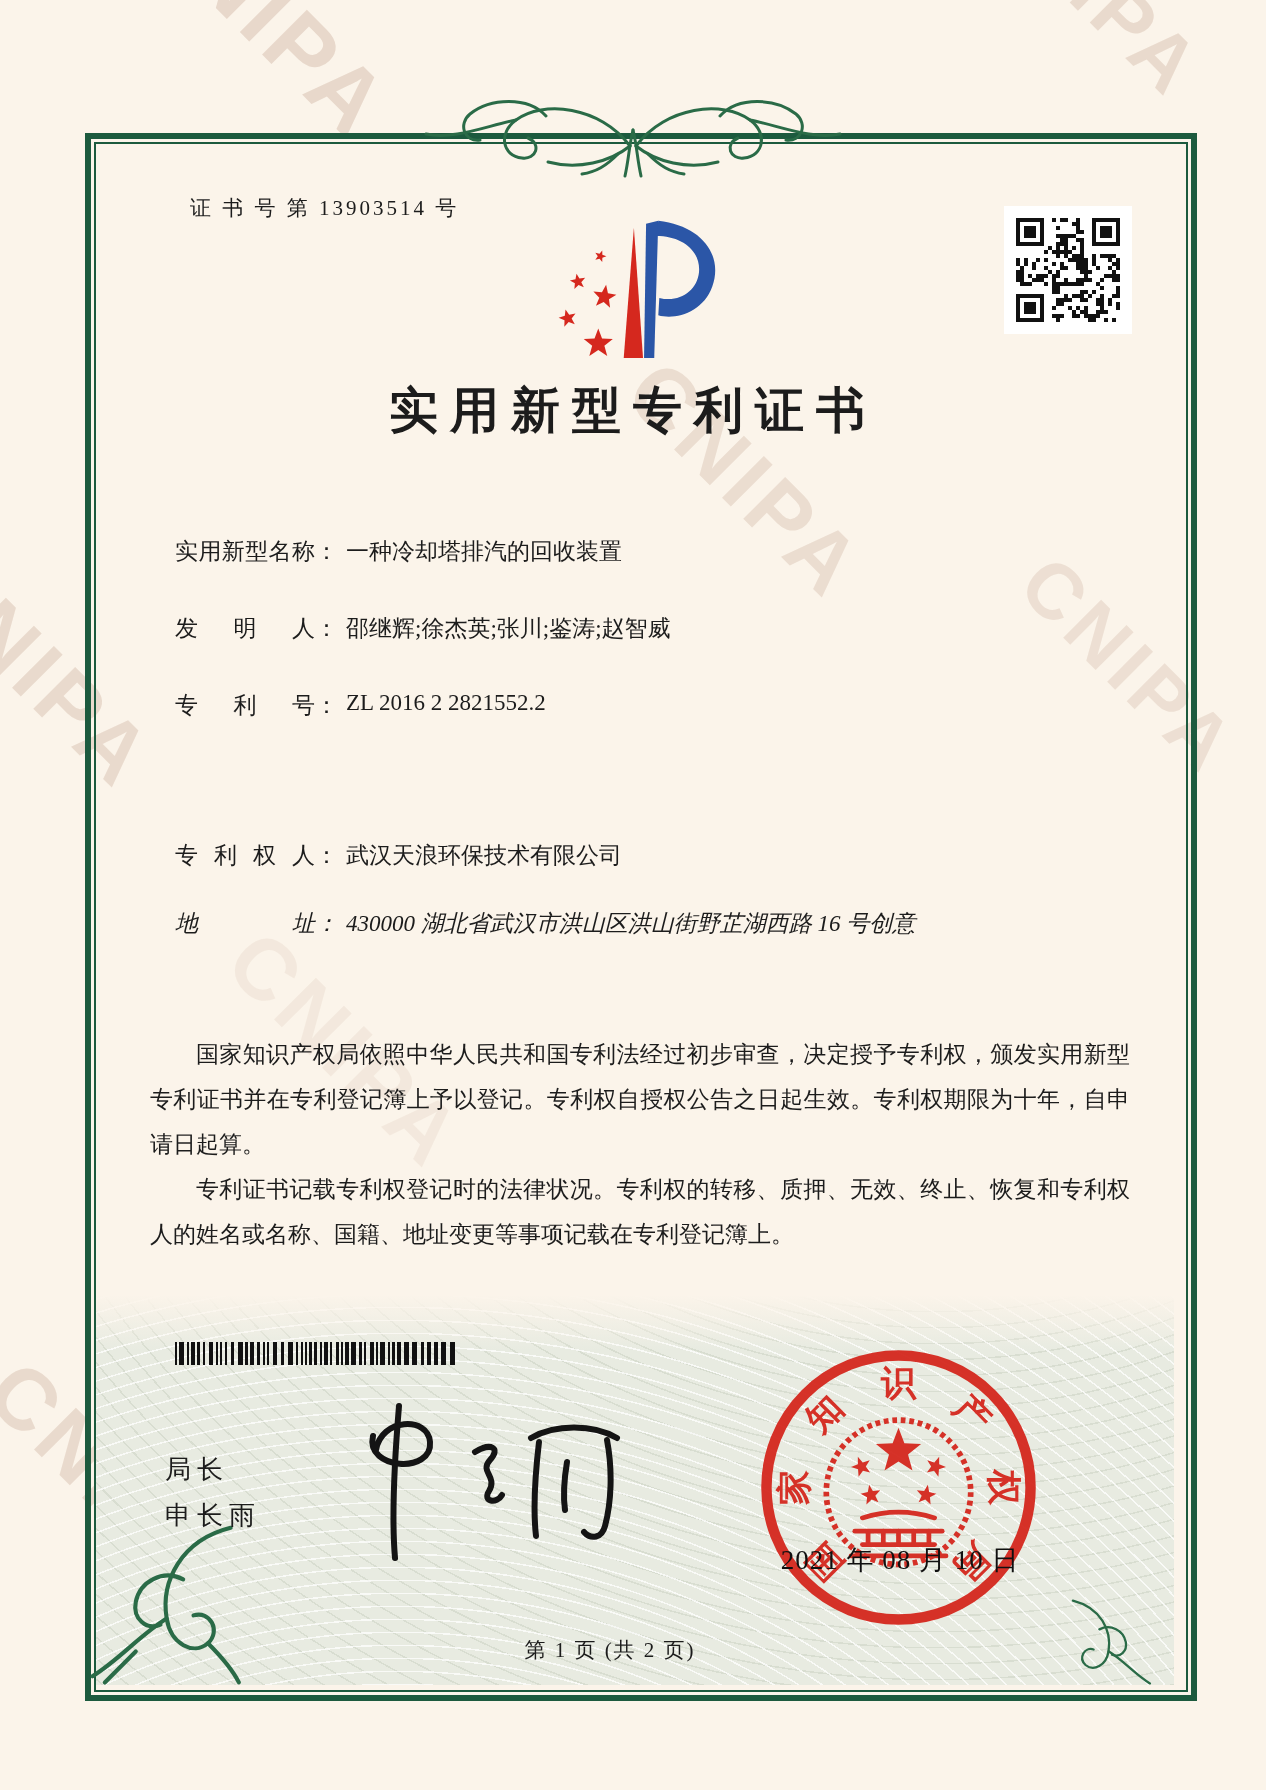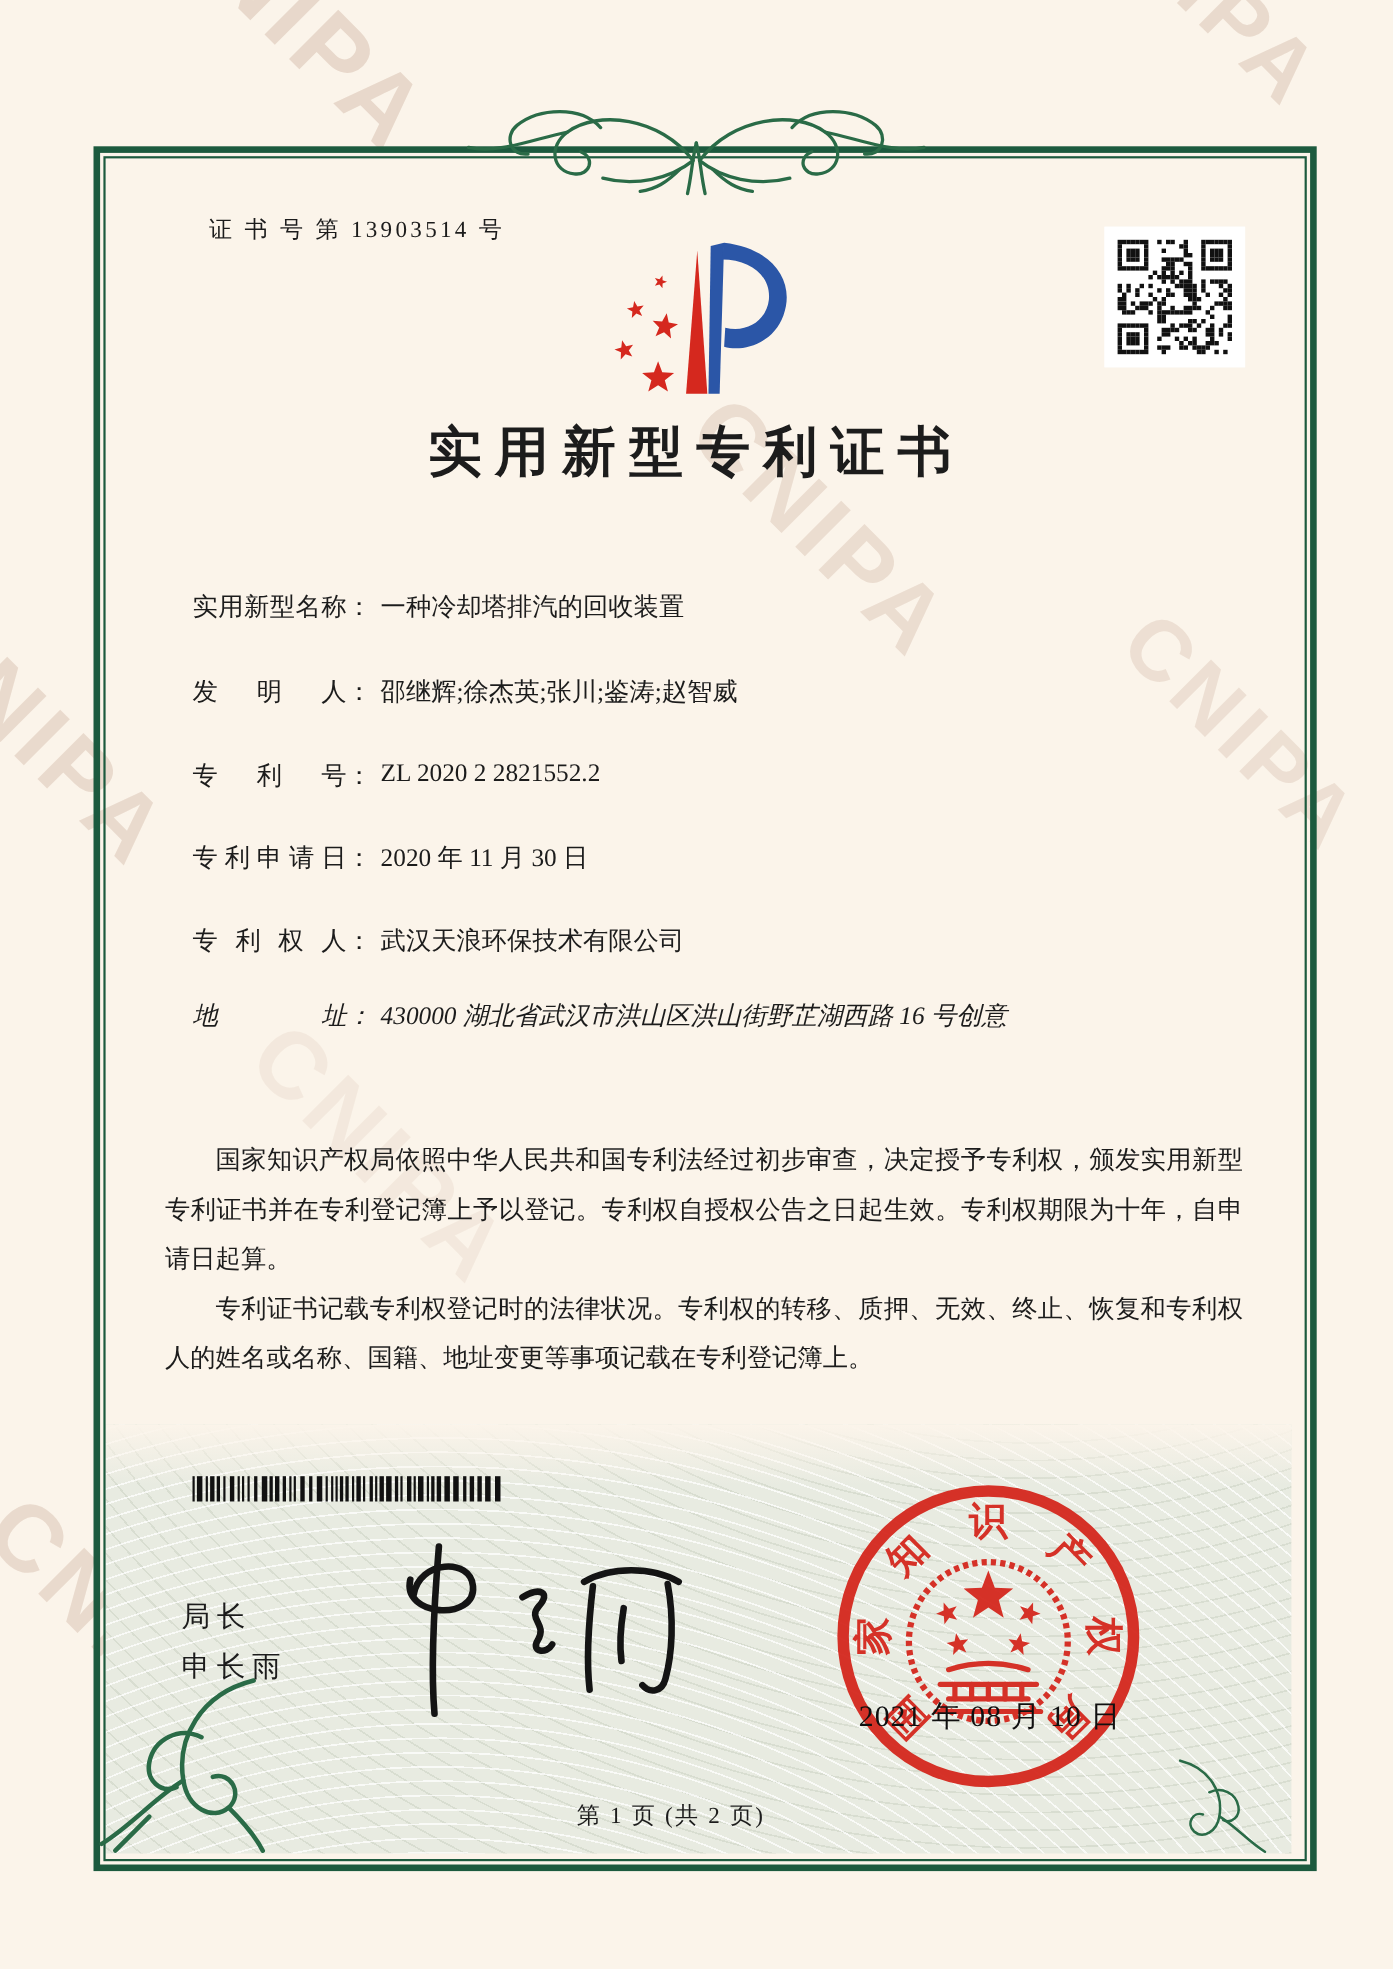--- a/index.html
+++ b/index.html
@@ -433,24 +433,21 @@
 
   <div class="title">实用新型专利证书</div>
 
   <div class="frow" style="top:536px;">
     <span class="flabel">实用新型名称</span><span class="fcolon">：</span><span class="fval">一种冷却塔排汽的回收装置</span>
   </div>
   <div class="frow" style="top:613px;">
     <span class="flabel">发明人</span><span class="fcolon">：</span><span class="fval">邵继辉;徐杰英;张川;鉴涛;赵智威</span>
   </div>
   <div class="frow" style="top:690px;">
-    <span class="flabel">专利号</span><span class="fcolon">：</span><span class="fval">ZL 2020 2 2821552.2</span>
-  </div>
-  <div class="frow" style="top:764px;">
-    <span class="flabel">专利申请日</span><span class="fcolon">：</span><span class="fval">2020 年 11 月 30 日</span>
+    <span class="flabel">专利号</span><span class="fcolon">：</span><span class="fval">ZL 2016 2 2821552.2</span>
   </div>
   <div class="frow" style="top:840px;text-decoration:underline;">
     <span class="flabel">专利权人</span><span class="fcolon">：</span><span class="fval">武汉天浪环保技术有限公司</span>
   </div>
   <div class="frow" style="top:908px;font-style:italic;">
     <span class="flabel">地址</span><span class="fcolon">：</span><span class="fval"><span>430000  湖北省武汉市洪山区洪山街野芷湖西路 16 号创意</span></span>
   </div>
 
   <div class="paras">
     <p>国家知识产权局依照中华人民共和国专利法经过初步审查，决定授予专利权，颁发实用新型专利证书并在专利登记簿上予以登记。专利权自授权公告之日起生效。专利权期限为十年，自申请日起算。</p>

